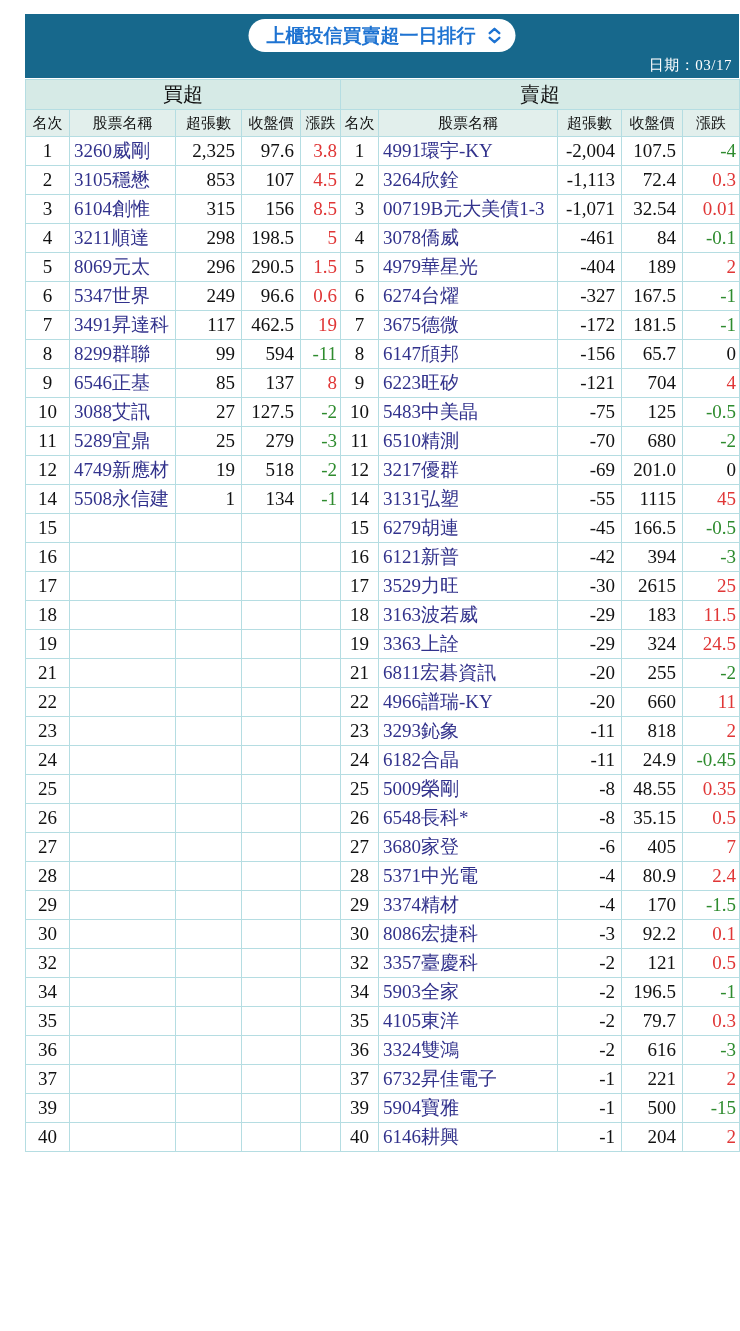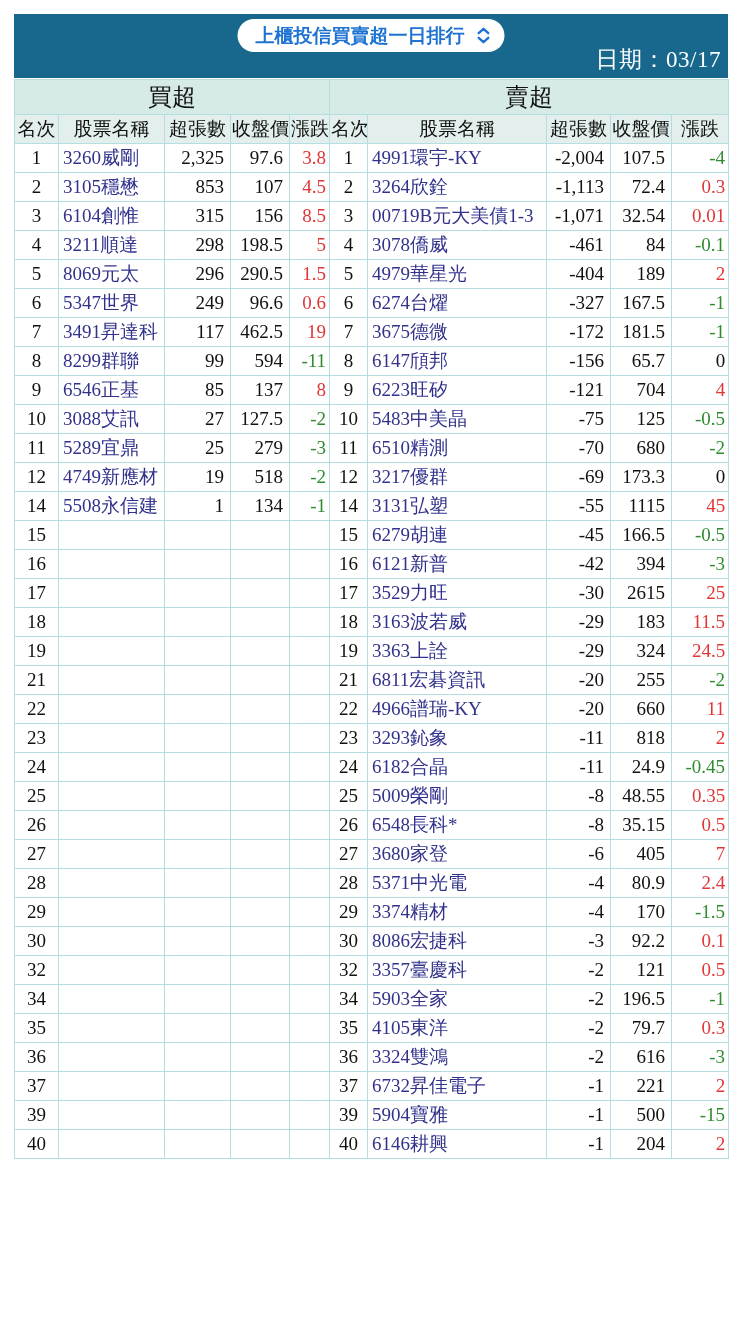--- a/index.html
+++ b/index.html
@@ -13,53 +13,53 @@
     --c-section-bg:#d6eae6;
     --c-colhdr-bg:#e2efec;
   }
   *{box-sizing:border-box;}
   html,body{margin:0;padding:0;}
   body{
     width:740px;height:1331px;background:#ffffff;
     font-family:"Liberation Sans",sans-serif;
     overflow:hidden;
   }
-  .wrap{margin:14px 13px 0 14px;width:714px;}
+  .wrap{margin:14px 13px 0 25px;width:714px;}
   
   .topbar{
     position:relative;background:var(--c-bar);height:64px;width:714px;
   }
   .select-pill{
     position:absolute;left:50%;top:5px;transform:translateX(-50%);
     background:#ffffff;border:none;border-radius:17px;height:33px;
     display:flex;align-items:center;gap:12px;padding:0 14px 0 18px;
     color:var(--c-select-text);font-weight:bold;font-size:19px;
     font-family:"Liberation Sans",sans-serif;cursor:pointer;white-space:nowrap;
   }
   .select-pill svg{display:block;}
   .date-label{
-    position:absolute;right:7px;bottom:3px;color:#ffffff;font-size:23px;
+    position:absolute;right:7px;bottom:3px;color:#ffffff;font-size:15px;
     font-family:"Liberation Serif",serif;letter-spacing:0.5px;
   }
   
   table{
     width:714px;border-collapse:collapse;table-layout:fixed;
     margin-top:1px;
   }
   th,td{
     border:1px solid var(--c-border);
     overflow:hidden;white-space:nowrap;
   }
   tr.section-row th{
     background:var(--c-section-bg);height:27px;
-    font-size:24px;font-weight:normal;color:#111;text-align:center;
+    font-size:20px;font-weight:normal;color:#111;text-align:center;
   }
   tr.colhdr-row th{
     background:var(--c-colhdr-bg);height:27px;
-    font-size:19px;font-weight:normal;color:#111;text-align:center;
+    font-size:15px;font-weight:normal;color:#111;text-align:center;
   }
   tbody td{
     height:28px;background:#ffffff;
     font-family:"Liberation Serif",serif;font-size:19px;color:#111;
   }
   td.rank{text-align:center;}
   td.stock{text-align:left;padding-left:4px;}
   td.stock a{color:var(--c-link);text-decoration:none;cursor:pointer;}
   td.num{text-align:right;padding-right:6px;}
   td.chg{text-align:right;padding-right:3px;}
@@ -251,21 +251,21 @@
         </tr>
         <tr>
           <td class="rank">12</td>
           <td class="stock"><a>4749新應材</a></td>
           <td class="num">19</td>
           <td class="num">518</td>
           <td class="chg down">-2</td>
           <td class="rank">12</td>
           <td class="stock"><a>3217優群</a></td>
           <td class="num">-69</td>
-          <td class="num">173.3</td>
+          <td class="num">201.0</td>
           <td class="chg flat">0</td>
         </tr>
         <tr>
           <td class="rank">14</td>
           <td class="stock"><a>5508永信建</a></td>
           <td class="num">1</td>
           <td class="num">134</td>
           <td class="chg down">-1</td>
           <td class="rank">14</td>
           <td class="stock"><a>3131弘塑</a></td>

